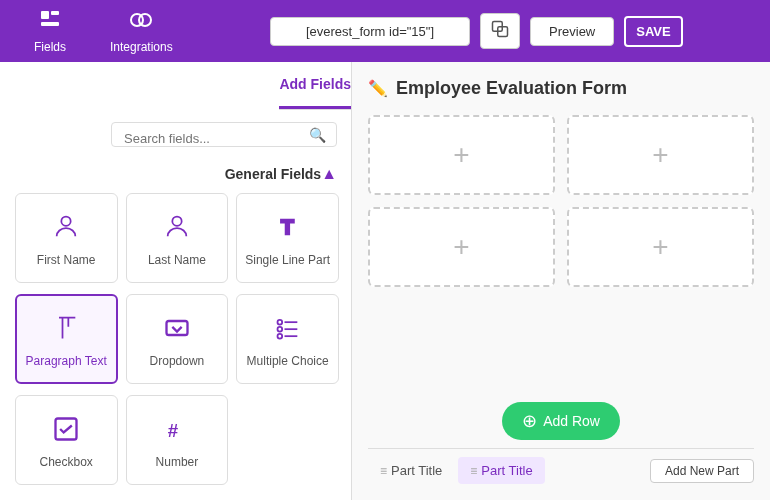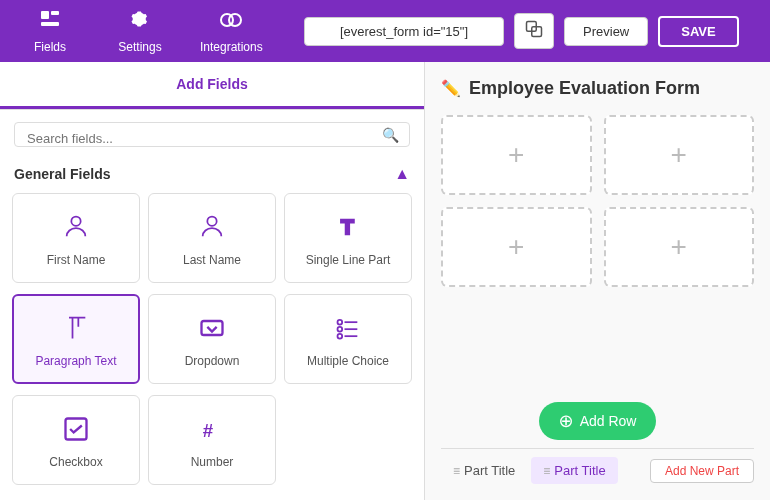--- a/index.html
+++ b/index.html
@@ -59,41 +59,42 @@
       border-radius: 4px;
       padding: 6px 18px;
       font-size: 13px;
       cursor: pointer;
       color: #333;
     }
     .save-btn {
       background: #7b2cbf;
       border: 2px solid white;
       border-radius: 4px;
-      padding: 6px 21px;
+      padding: 6px 10px;
       font-size: 13px;
       font-weight: bold;
       cursor: pointer;
       color: white;
     }
 
     
     .main-layout {
       display: flex;
       height: 438px;
     }
 
     
     .left-panel {
-      width: 425px;
+      width: 352px;
       background: white;
       border-right: 1px solid #ddd;
       display: flex;
       flex-direction: column;
       overflow: hidden;
+      align-items: flex-end;
     }
 
     
     .panel-tabs {
       display: flex;
       border-bottom: 1px solid #ddd;
       height: 48px;
     }
     .panel-tab {
       flex: 1;
@@ -285,48 +286,39 @@
       color: #7b2cbf;
     }
     .add-new-part-btn {
       margin-left: auto;
       background: white;
       border: 1px solid #ccc;
       border-radius: 4px;
       padding: 4px 14px;
       font-size: 12px;
       cursor: pointer;
-      color: #ef4444;
+      color: #404040;
     }
   </style>
 </head>
 <body>
 
 <div class="top-nav">
   <div class="nav-item">
     <span class="nav-icon">
       <svg width="24" height="24" viewBox="0 0 24 24" fill="white">
           <rect x="3" y="3" width="8" height="8" rx="1"></rect>
           <rect x="13" y="3" width="8" height="4" rx="1"></rect>
           <rect x="3" y="14" width="18" height="4" rx="1"></rect>
         </svg>
     </span>
     <span>Fields</span>
   </div>
   <div class="nav-item">
     <span class="nav-icon">
-      <svg width="24" height="24" viewBox="0 0 24 24" fill="white">
-          <path d="M12 15a3 3 0 100-6 3 3 0 000 6z"></path>
-          <path fill-rule="evenodd" d="M9.67 3.5l-.9 1.56a7.5 7.5 0 00-2.1 1.22l-1.8-.38L3.5 8.5l1.26 1.4a7.5 7.5 0 000 2.2L3.5 13.5l1.37 2.6 1.8-.38a7.5 7.5 0 002.1 1.22l.9 1.56h3.16l.9-1.56a7.5 7.5 0 002.1-1.22l1.8.38 1.37-2.6-1.26-1.4a7.5 7.5 0 000-2.2l1.26-1.4-1.37-2.6-1.8.38a7.5 7.5 0 00-2.1-1.22l-.9-1.56z" clip-rule="evenodd"></path>
-        </svg>
-    </span>
-    <span>Settings</span>
-  </div>
-  <div class="nav-item">
-    <span class="nav-icon">
       <svg width="26" height="24" viewBox="0 0 26 24" fill="none" stroke="white" stroke-width="2">
           <circle cx="9" cy="12" r="6"></circle>
           <circle cx="17" cy="12" r="6"></circle>
         </svg>
     </span>
     <span>Integrations</span>
   </div>
 
   <div class="nav-center">
     <div class="shortcode-box">[everest_form id="15"]</div>

